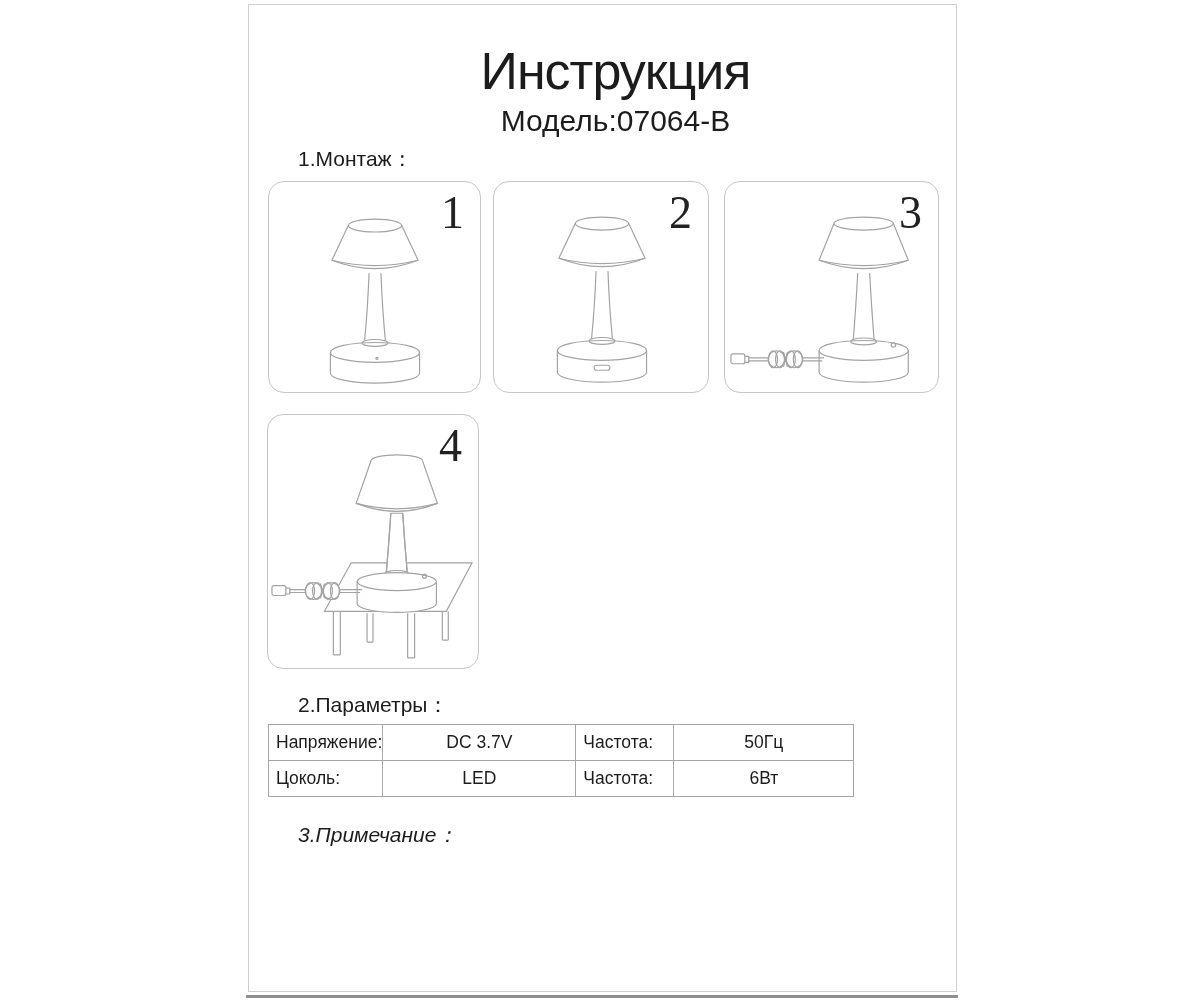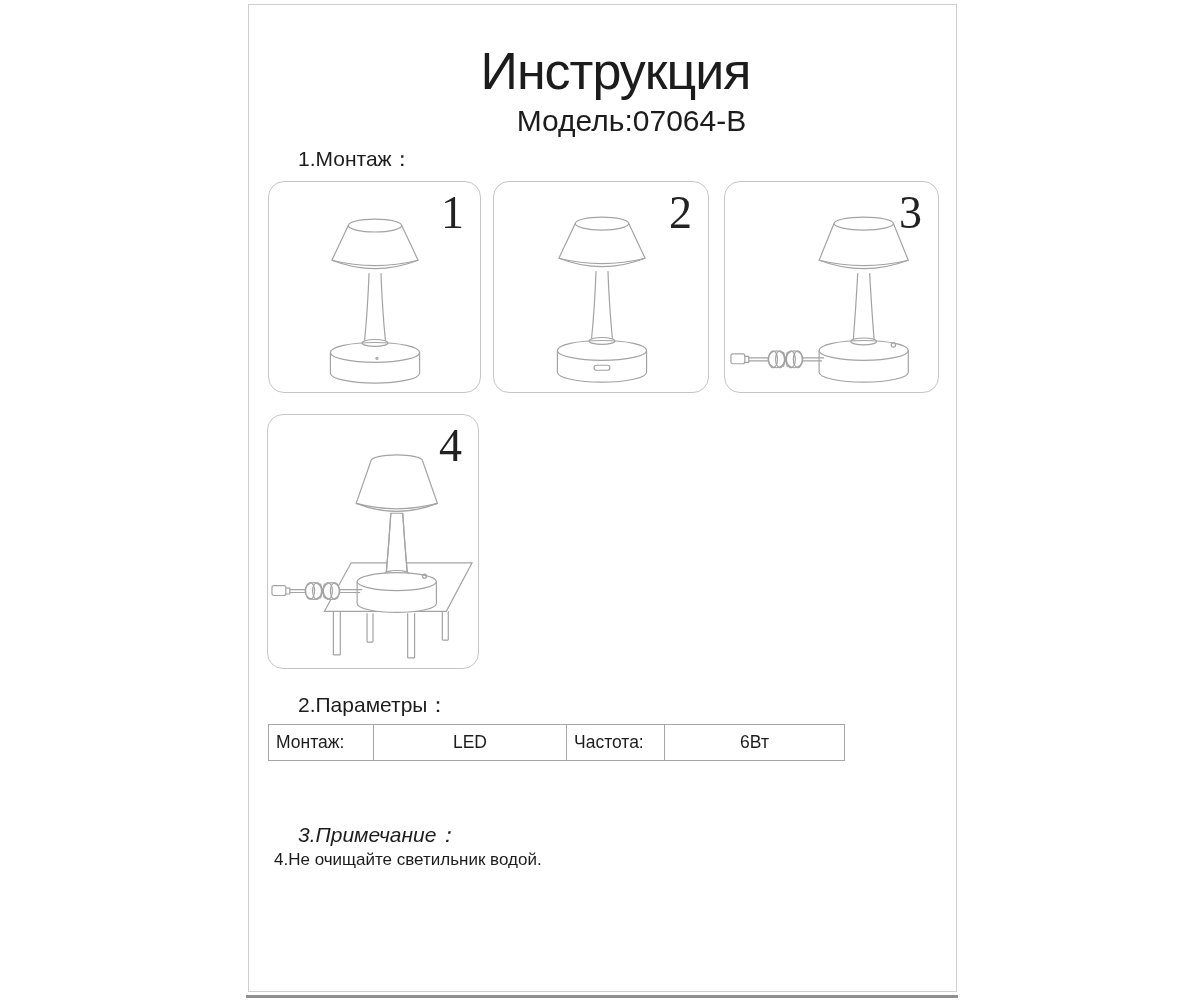--- a/index.html
+++ b/index.html
@@ -4,21 +4,21 @@
 <style>
   html,body{margin:0;padding:0;background:#fff;}
   .canvas{position:relative;width:1200px;height:1000px;background:#ffffff;overflow:hidden;
           font-family:"Liberation Sans","DejaVu Sans",sans-serif;color:#1c1c1c;}
   .page{position:absolute;left:248px;top:4px;width:707px;height:986px;background:#fff;
         border:1px solid #cfcfcf;}
   .edge-dark{position:absolute;left:246px;top:995px;width:712px;height:3px;background:#8f8f8f;}
 
   .title{position:absolute;left:0;top:36px;width:100%;padding-left:26px;box-sizing:border-box;
          text-align:center;font-size:52px;letter-spacing:-1px;}
-  .model{position:absolute;left:16px;top:99px;width:100%;padding-left:26px;box-sizing:border-box;
+  .model{position:absolute;left:0;top:99px;width:100%;padding-left:26px;box-sizing:border-box;
          text-align:center;font-size:30px;}
 
   .sec-h{position:absolute;left:17px;font-size:21px;margin-left:32px;}
   .h1{top:140px;}
   .h2{top:686px;}
   .h3{top:816px;font-style:italic;}
 
   .panel{position:absolute;border:1.5px solid #c6c6c6;border-radius:16px;background:#fff;box-sizing:border-box;}
   .p1{left:19px;top:176px;width:213px;height:212px;}
   .p2{left:244px;top:176px;width:216px;height:212px;}
@@ -142,30 +142,35 @@
     <div class="sec-h h2">2.Параметры：</div>
 
     <table class="params-table">
       <colgroup>
         <col style="width:105px">
           <col style="width:193px">
           <col style="width:98px">
           <col style="width:180px">
       </colgroup>
       <tbody>
+          <tr>
+        <td class="lbl">Напряжение:</td>
+        <td class="val">DC 3.7V</td>
+        <td class="lbl">Частота:</td>
+        <td class="val">50Гц</td>
+      </tr>
       <tr>
-        <td class="lbl">Монтаж:</td>
+        <td class="lbl">Цоколь:</td>
         <td class="val">LED</td>
         <td class="lbl">Частота:</td>
         <td class="val">6Вт</td>
       </tr>
     </tbody>
       </table>
 
     <div class="sec-h h3">3.Примечание：</div>
 
     <div class="notes">
-      <div class="note">4.Не очищайте светильник водой.</div>
     </div>
 
   </div>
   <div class="edge-dark"></div>
 </div>
 
 </body></html>

